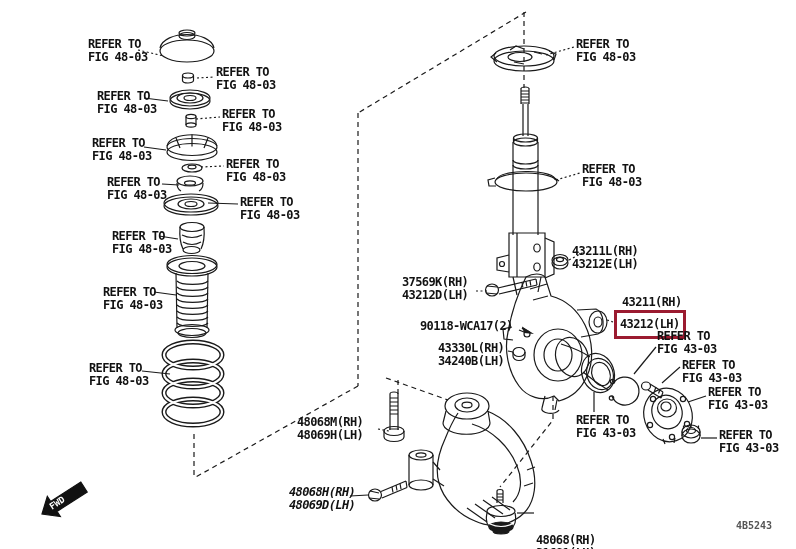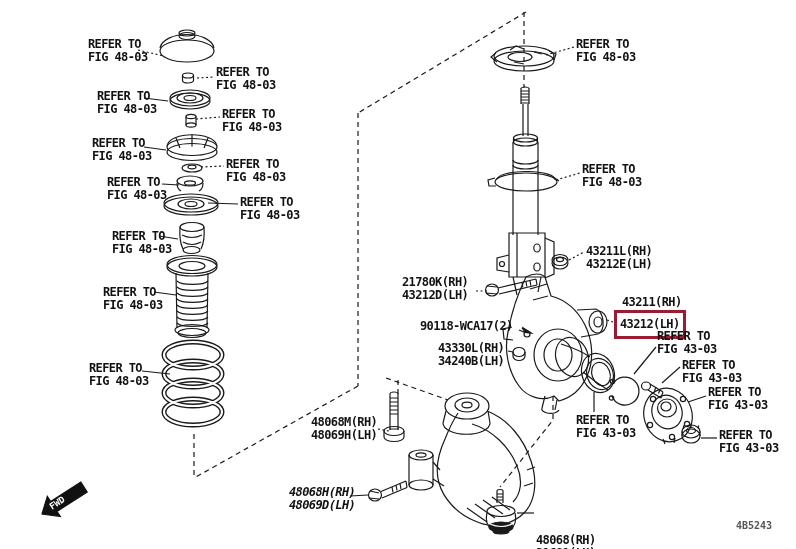--- a/index.html
+++ b/index.html
@@ -265,31 +265,31 @@
       <div class="label" style="left: 222px; top: 108px;"><div>REFER TO</div><div>FIG 48-03</div></div>
       <div class="label" style="left: 92px; top: 137px;"><div>REFER TO</div><div>FIG 48-03</div></div>
       <div class="label" style="left: 226px; top: 158px;"><div>REFER TO</div><div>FIG 48-03</div></div>
       <div class="label" style="left: 107px; top: 176px;"><div>REFER TO</div><div>FIG 48-03</div></div>
       <div class="label" style="left: 240px; top: 196px;"><div>REFER TO</div><div>FIG 48-03</div></div>
       <div class="label" style="left: 112px; top: 230px;"><div>REFER TO</div><div>FIG 48-03</div></div>
       <div class="label" style="left: 103px; top: 286px;"><div>REFER TO</div><div>FIG 48-03</div></div>
       <div class="label" style="left: 89px; top: 362px;"><div>REFER TO</div><div>FIG 48-03</div></div>
       <div class="label" style="left: 576px; top: 38px;"><div>REFER TO</div><div>FIG 48-03</div></div>
       <div class="label" style="left: 582px; top: 163px;"><div>REFER TO</div><div>FIG 48-03</div></div>
-      <div class="label" style="left: 586px; top: 245px;"><div>43211L(RH)</div><div>43212E(LH)</div></div>
-      <div class="label" style="left: 402px; top: 276px;"><div>21780K(RH)</div><div>43212D(LH)</div></div>
+      <div class="label" style="left: 572px; top: 245px;"><div>43211L(RH)</div><div>43212E(LH)</div></div>
+      <div class="label" style="left: 402px; top: 276px;"><div>37569K(RH)</div><div>43212D(LH)</div></div>
       <div class="label" style="left: 420px; top: 320px;"><div>90118-WCA17(2)</div></div>
       <div class="label" style="left: 438px; top: 342px;"><div>43330L(RH)</div><div>34240B(LH)</div></div>
       <div class="label" style="left: 622px; top: 296px;"><div>43211(RH)</div></div>
       <div class="label boxed" style="left: 614px; top: 310px;"><div>43212(LH)</div></div>
       <div class="label" style="left: 657px; top: 330px;"><div>REFER TO</div><div>FIG 43-03</div></div>
       <div class="label" style="left: 682px; top: 359px;"><div>REFER TO</div><div>FIG 43-03</div></div>
       <div class="label" style="left: 708px; top: 386px;"><div>REFER TO</div><div>FIG 43-03</div></div>
       <div class="label" style="left: 576px; top: 414px;"><div>REFER TO</div><div>FIG 43-03</div></div>
       <div class="label" style="left: 719px; top: 429px;"><div>REFER TO</div><div>FIG 43-03</div></div>
-      <div class="label" style="left: 311px; top: 416px;"><div>48068M(RH)</div><div>48069H(LH)</div></div>
+      <div class="label" style="left: 297px; top: 416px;"><div>48068M(RH)</div><div>48069H(LH)</div></div>
       <div class="label" style="left: 289px; top: 486px; font-style: italic;"><div>48068H(RH)</div><div>48069D(LH)</div></div>
       <div class="label" style="left: 536px; top: 503px; margin-top: 31px;"><div>48068(RH)</div><div>31681(LH)</div></div>
     </div>
 
   <div class="page-code">4B5243</div>
 
 </div>
 
 </body></html>

